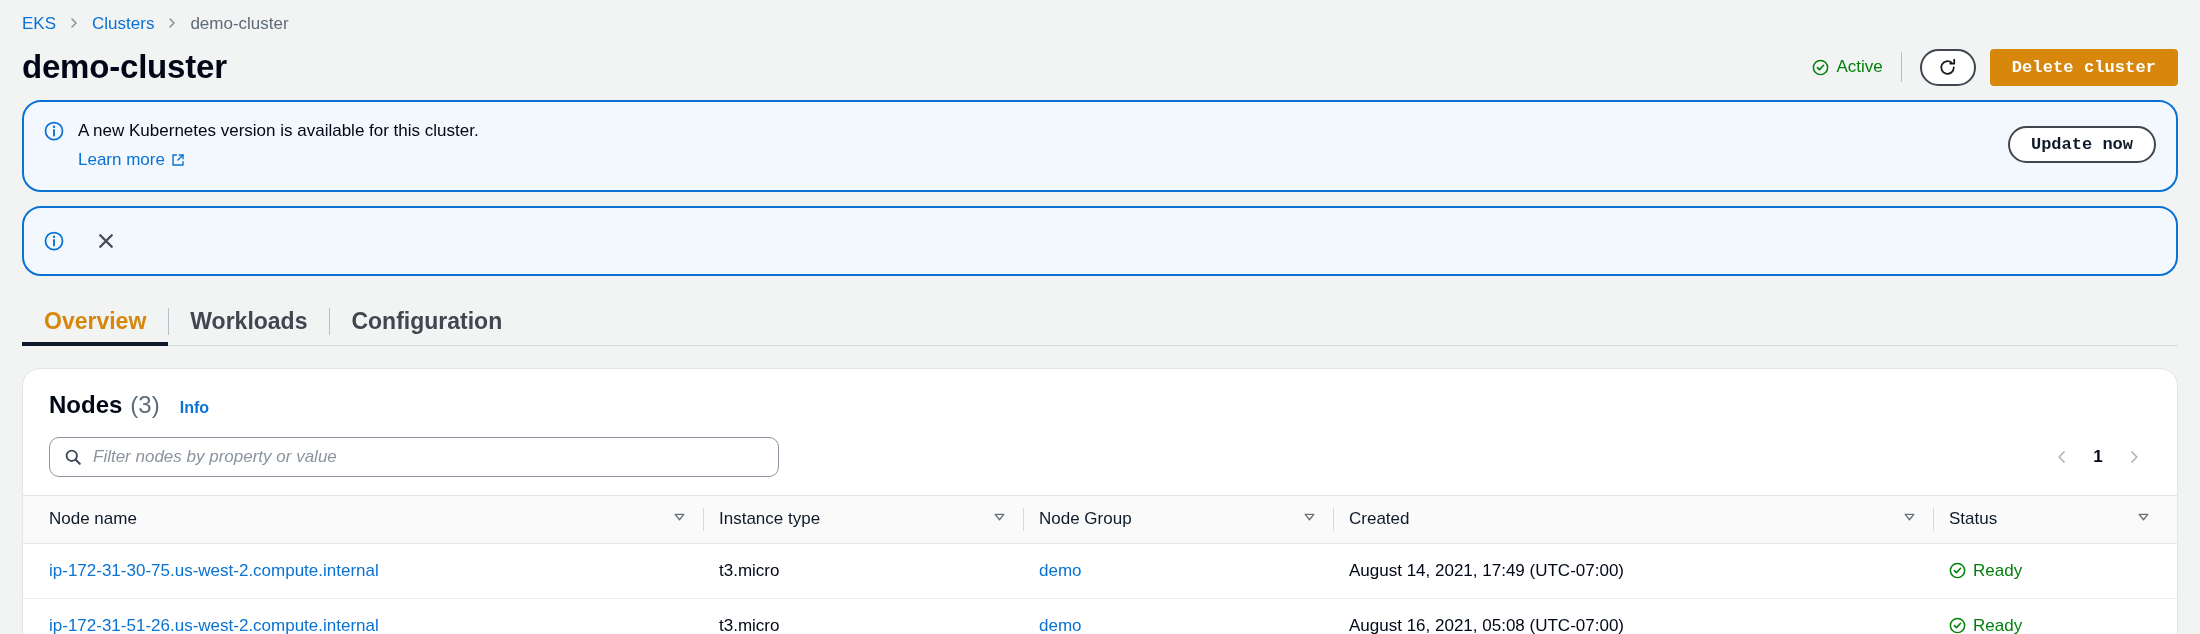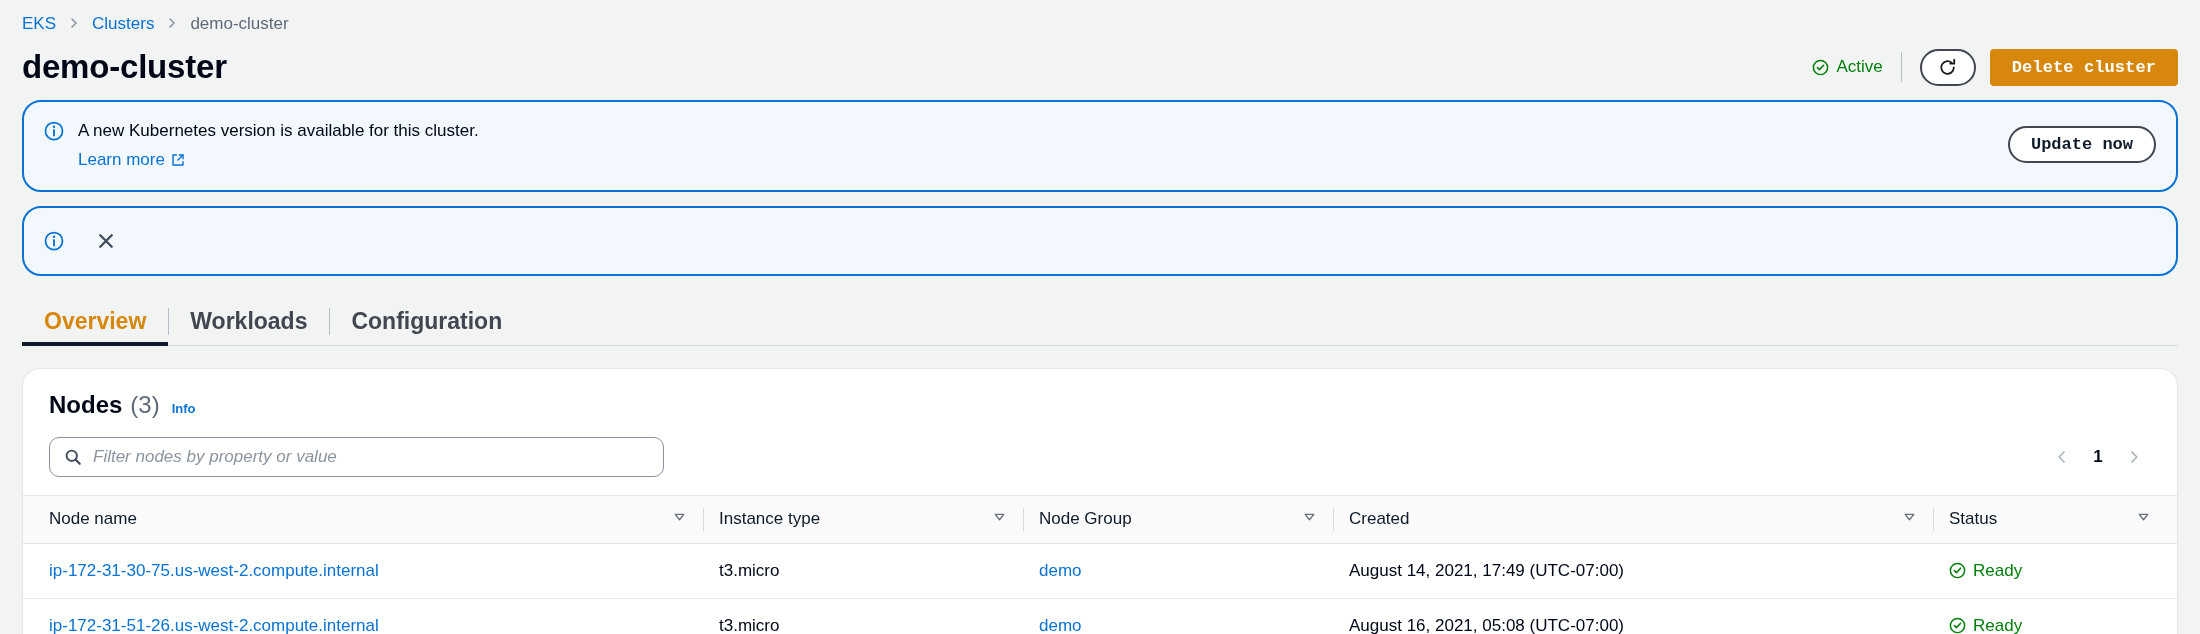--- a/index.html
+++ b/index.html
@@ -224,38 +224,38 @@
     font-weight: 700;
     color: #000716;
   }
   .card-count {
     font-size: 24px;
     font-weight: 400;
     color: #5f6b7a;
     margin-left: 8px;
   }
   .info-link {
-    font-size: 13px;
+    font-size: 16px;
     font-weight: 700;
     color: #0972d3;
-    margin-left: 12px;
+    margin-left: 20px;
     cursor: pointer;
     text-decoration: none;
   }
 
   .toolbar {
     display: flex;
     align-items: center;
     justify-content: space-between;
     padding: 18px 26px 18px 26px;
   }
   .search-box {
     display: flex;
     align-items: center;
-    width: 615px;
+    width: 730px;
     height: 40px;
     border: 1px solid #8b949e;
     border-radius: 10px;
     background: #ffffff;
     padding: 0 14px;
     gap: 11px;
   }
   .search-box svg { display: block; flex: 0 0 auto; }
   .search-input {
     flex: 1 1 auto;

